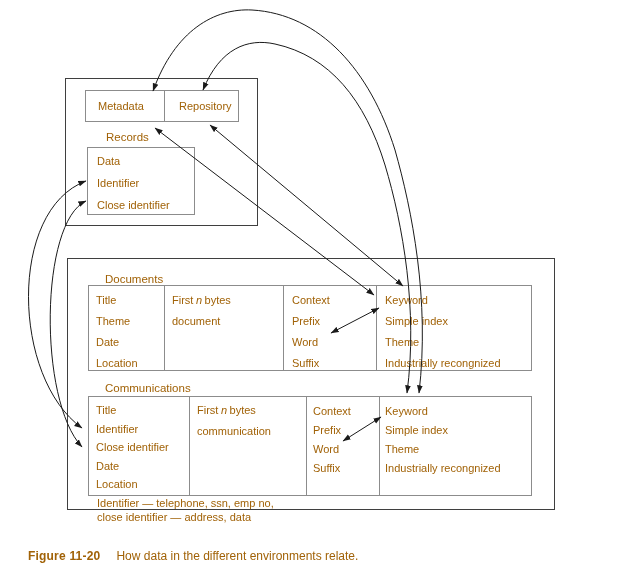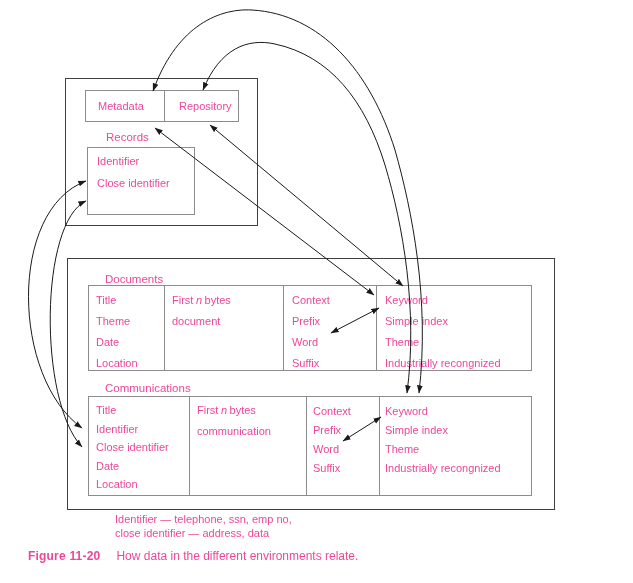--- a/index.html
+++ b/index.html
@@ -1,18 +1,18 @@
 <!DOCTYPE html>
 <html><head>
 <meta charset="utf-8">
 <style>
   html,body { margin:0; padding:0; background:#ffffff; }
   .stage {
     position:relative; width:633px; height:583px; background:#ffffff;
-    font-family:"Liberation Sans", sans-serif; color:#ec4899; overflow:hidden;
+    font-family:"Liberation Sans", sans-serif; color:#a16207; overflow:hidden;
   }
   .box  { position:absolute; border:1px solid #3f3f3f; background:transparent; }
   .tbl  { position:absolute; border:1px solid #8c8c8c; background:transparent; }
   .vdiv { position:absolute; top:0; bottom:0; width:1px; background:#8c8c8c; }
   .seclbl { position:absolute; font-size:11.5px; line-height:14px; white-space:nowrap;margin-left:29px; }
   .cellcol { position:absolute; font-size:11px; white-space:nowrap; }
   .lh21 { line-height:21px; }
   .lh19 { line-height:19px; }
   .lh185 { line-height:18.5px; }
   .lh22 { line-height:22px; }
@@ -35,20 +35,21 @@
   <div class="tbl" style="left:85px; top:90px; width:152px; height:30px;">
     <div class="vdiv" style="left:78px;"></div>
     <div class="mrcell" style="left:0; width:78px;">Metadata</div>
     <div class="mrcell" style="left:78px; width:74px; padding-left:15px;">Repository</div>
   </div>
 
   <div class="seclbl" style="left:77px; top:130px;">Records</div>
 
   <div class="tbl" style="left:87px; top:147px; width:106px; height:66px;"></div>
   <div class="cellcol lh22" style="left:97px; top:150px;">
+    <div>Data</div>
     <div>Identifier</div>
     <div>Close identifier</div>
   </div>
 
   <div class="box" style="left:67px; top:258px; width:486px; height:250px;"></div>
 
   <div class="seclbl" style="left:76px; top:272px;">Documents</div>
 
   <div class="tbl" style="left:88px; top:285px; width:442px; height:84px;">
     <div class="vdiv" style="left:75px;"></div>
@@ -110,21 +111,21 @@
     <div>Suffix</div>
   </div>
 
   <div class="cellcol lh19" style="left:385px; top:402px;">
     <div>Keyword</div>
     <div>Simple index</div>
     <div>Theme</div>
     <div>Industrially recongnized</div>
   </div>
 
-  <div class="note" style="left:97px; top:512px;margin-left:18px;">
+  <div class="note" style="left:97px; top:496px;">
     <div>Identifier — telephone, ssn, emp no,</div>
     <div>close identifier — address, data</div>
   </div>
 
   <div class="figcap" style="left:28px; top:549px;">
     <b>Figure 11-20</b><span>How data in the different environments relate.</span>
   </div>
 
   <svg class="arrows" width="633" height="583" viewBox="0 0 633 583">
     <defs>

